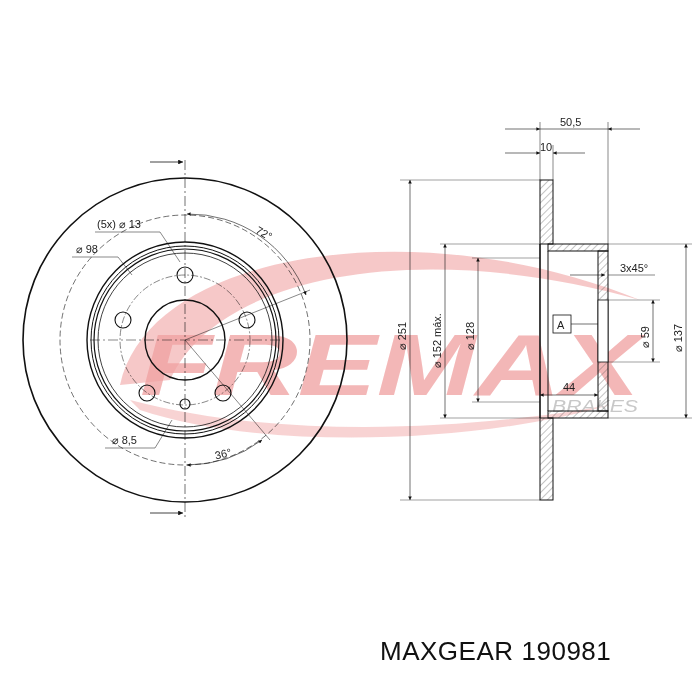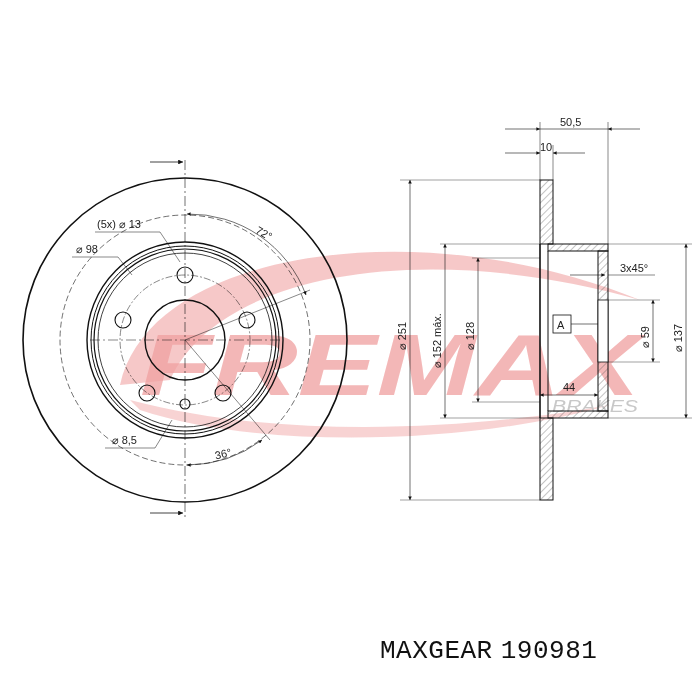--- a/index.html
+++ b/index.html
@@ -1,19 +1,19 @@
 <!DOCTYPE html>
 <html><head>
 <meta charset="utf-8">
 <style>
   html, body { margin: 0; padding: 0; background: #ffffff; }
   body { width: 700px; height: 700px; position: relative; overflow: hidden; font-family: "Liberation Sans", sans-serif; }
   #drawing { position: absolute; left: 0; top: 0; width: 700px; height: 700px; }
   .dim-text { font-family: "Liberation Sans", sans-serif; font-size: 11px; fill: #222; }
-  .caption { position: absolute; left: 380px; top: 636px; font-family: Liberation Mono, monospace; font-size: 26px; color: #111; letter-spacing: 0.5px; white-space: nowrap; }
+  .caption { position: absolute; left: 380px; top: 636px; font-family: Liberation Sans, sans-serif; font-size: 26px; color: #111; letter-spacing: 0.5px; white-space: nowrap; }
   .caption span + span { margin-left: 8px; }
 </style>
 </head>
 <body>
 
 <svg id="drawing" viewBox="0 0 700 700" xmlns="http://www.w3.org/2000/svg">
   <defs>
     <pattern id="hatch" patternUnits="userSpaceOnUse" width="5" height="5" patternTransform="rotate(45)">
       <line x1="0" y1="0" x2="0" y2="5" stroke="#555" stroke-width="0.7"></line>
     </pattern>

